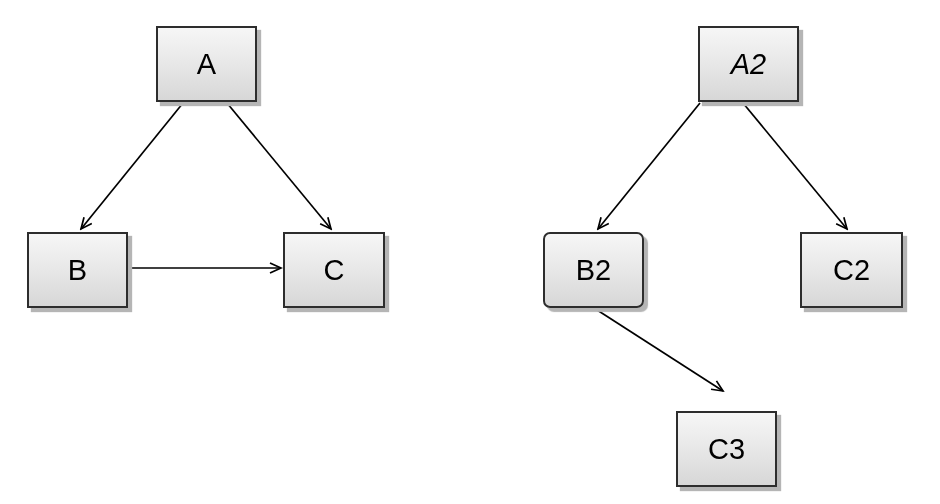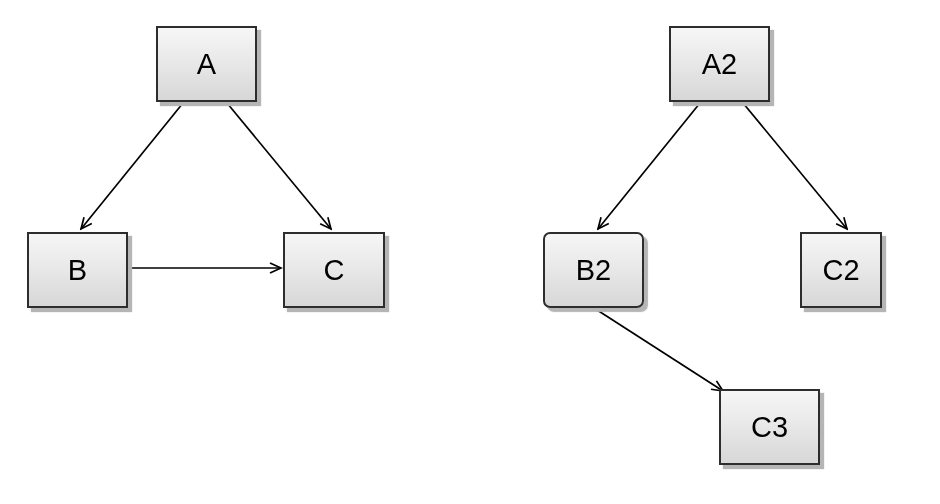--- a/index.html
+++ b/index.html
@@ -43,24 +43,24 @@
   .node-label {
     font-size: 29px;
     color: #000000;
     line-height: 1;
     user-select: none;
   }
   
   .pos-a  { left: 156px; top: 26px;  }
   .pos-b  { left: 27px;  top: 232px; }
   .pos-c  { left: 283px; top: 232px; width: 102px; }
-  .pos-a2 { left: 669px; top: 26px;  }
+  .pos-a2 { left: 698px; top: 26px; font-style: italic;  }
   .pos-b2 { left: 543px; top: 232px; border-radius: 7px; }
-  .pos-c2 { left: 800px; top: 232px; width: 82px; }
-  .pos-c3 { left: 676px; top: 389px; margin-left: 43px; }
+  .pos-c2 { left: 800px; top: 232px; width: 103px; }
+  .pos-c3 { left: 676px; top: 411px; }
 </style>
 </head>
 <body>
 
 <div id="canvas">
 
   <svg id="edge-layer" width="940" height="504" viewBox="0 0 940 504" xmlns="http://www.w3.org/2000/svg">
     <defs>
       <marker id="arrow-open" markerUnits="userSpaceOnUse" markerWidth="14" markerHeight="12" viewBox="0 0 14 12" refX="12" refY="6" orient="auto">
         <path d="M1,1 L12,6 L1,11" fill="none" stroke="#000000" stroke-width="1.7"></path>

